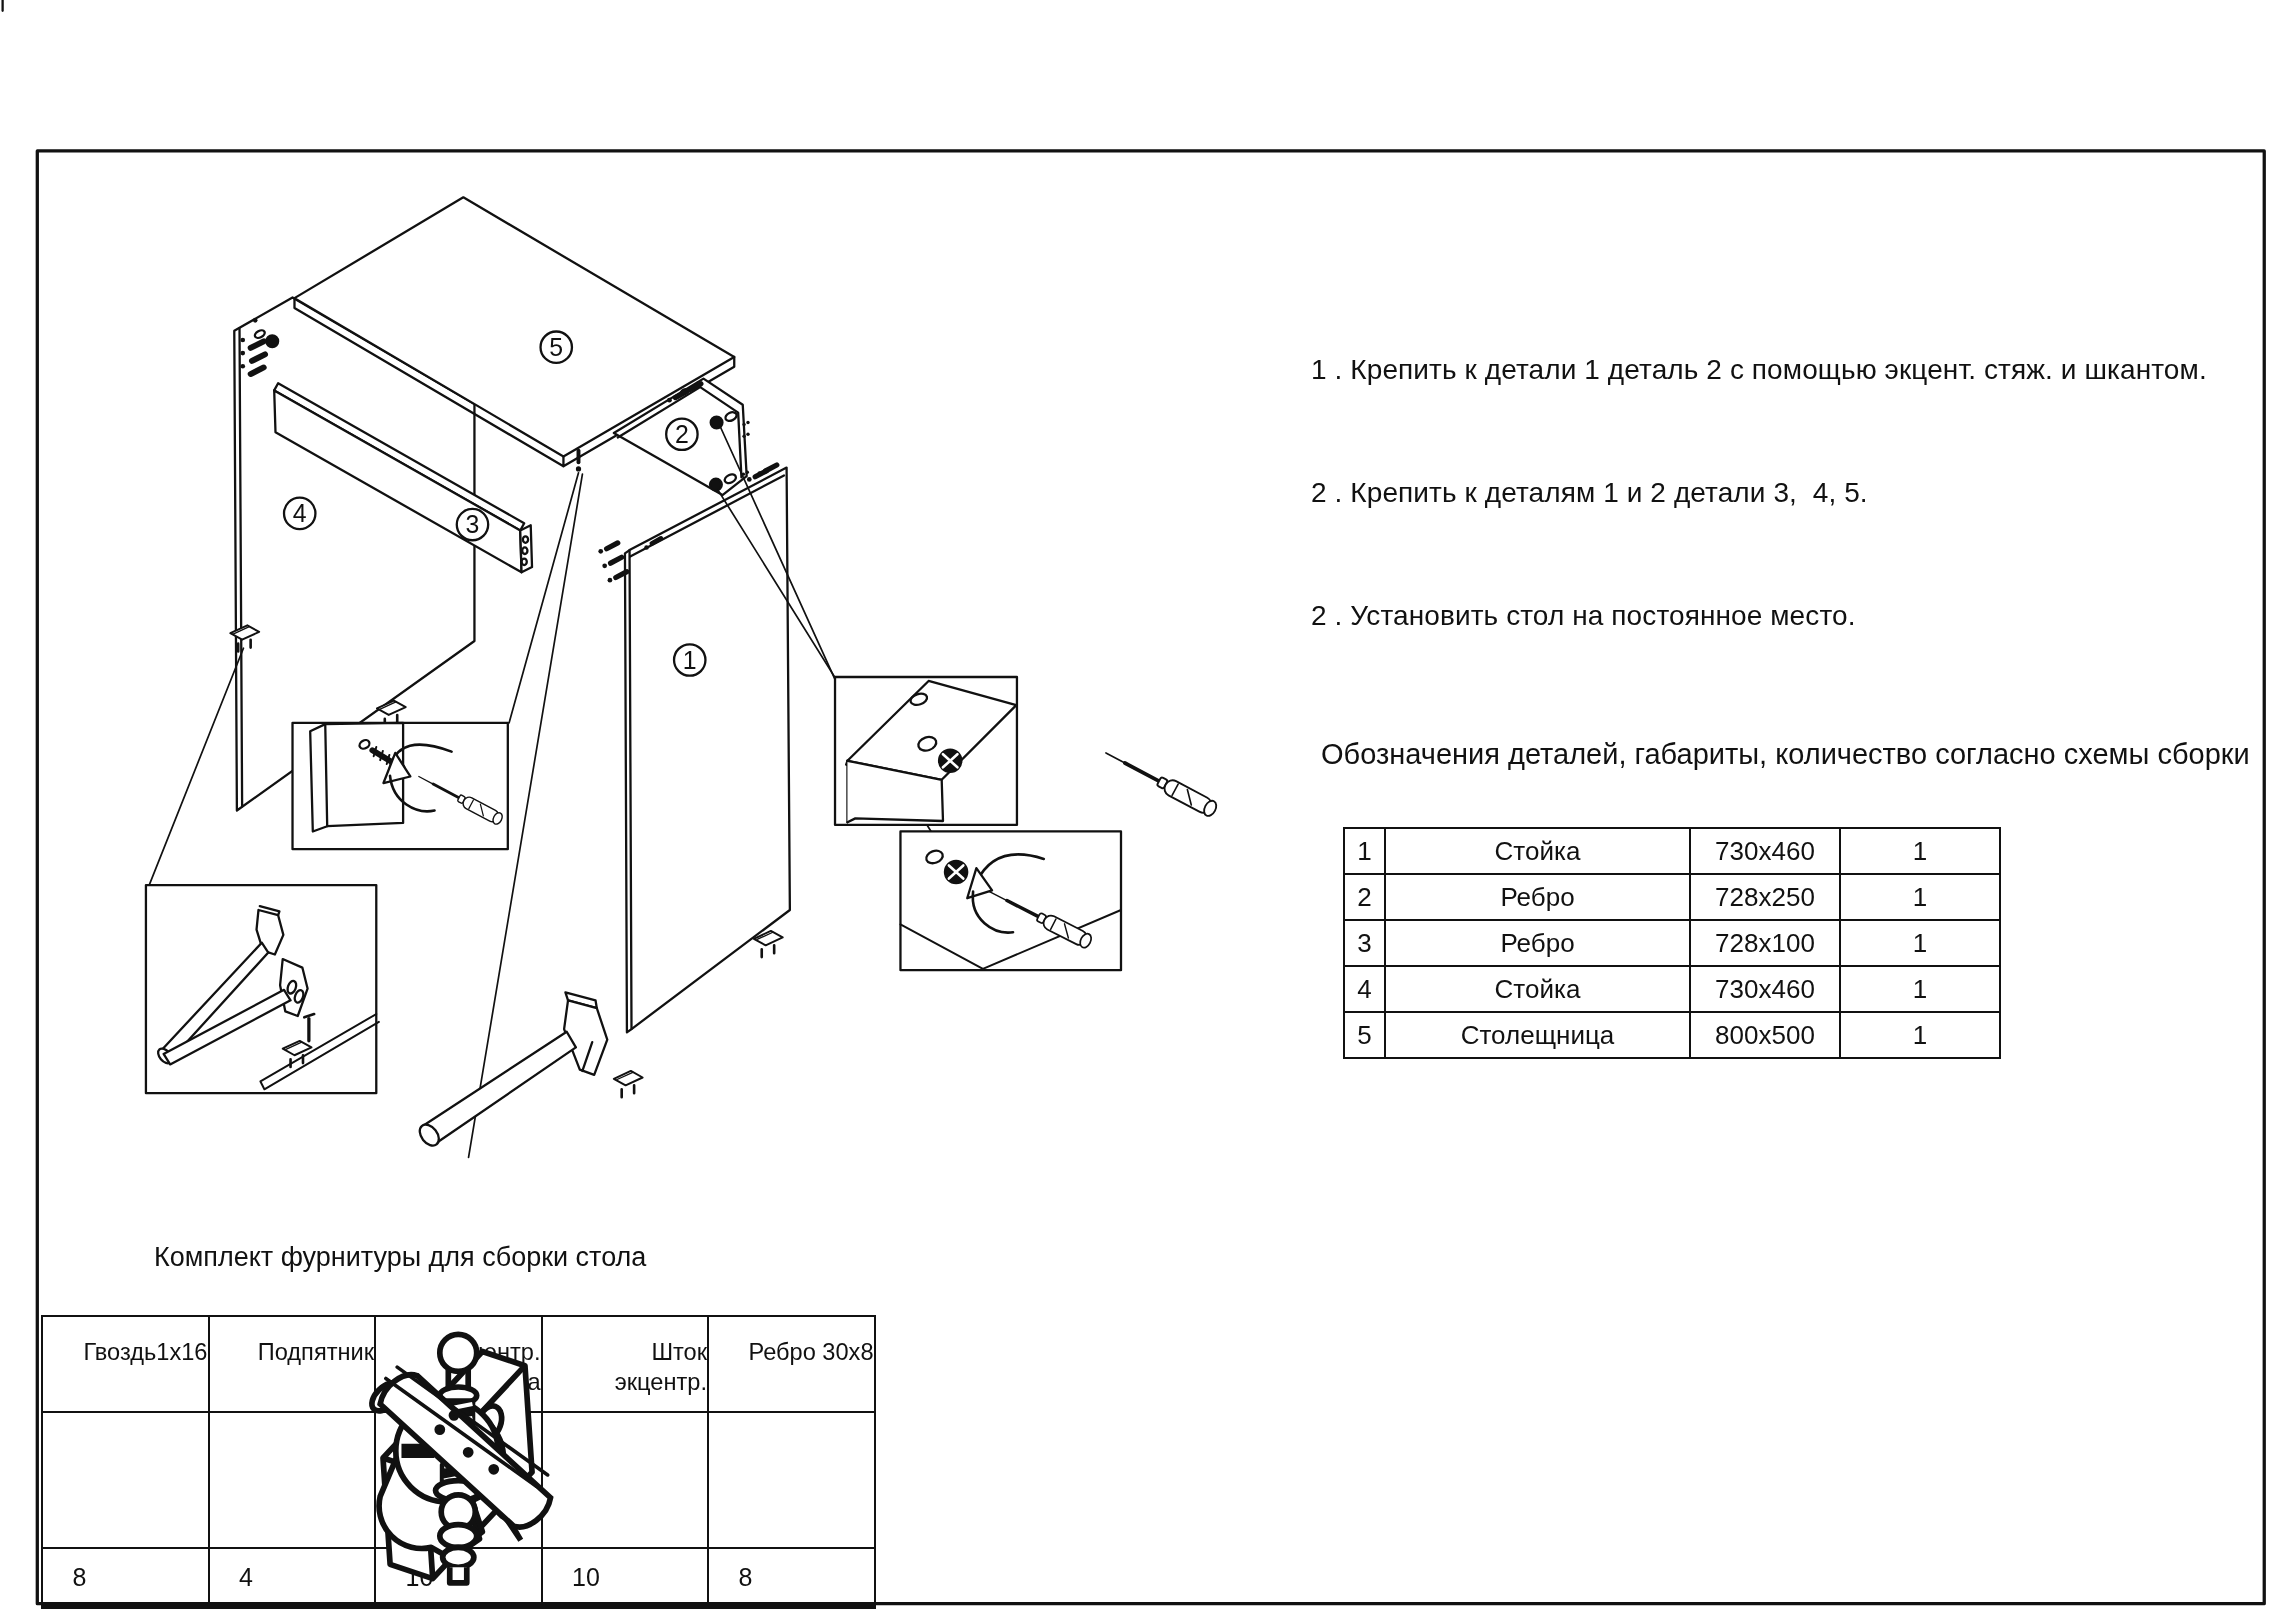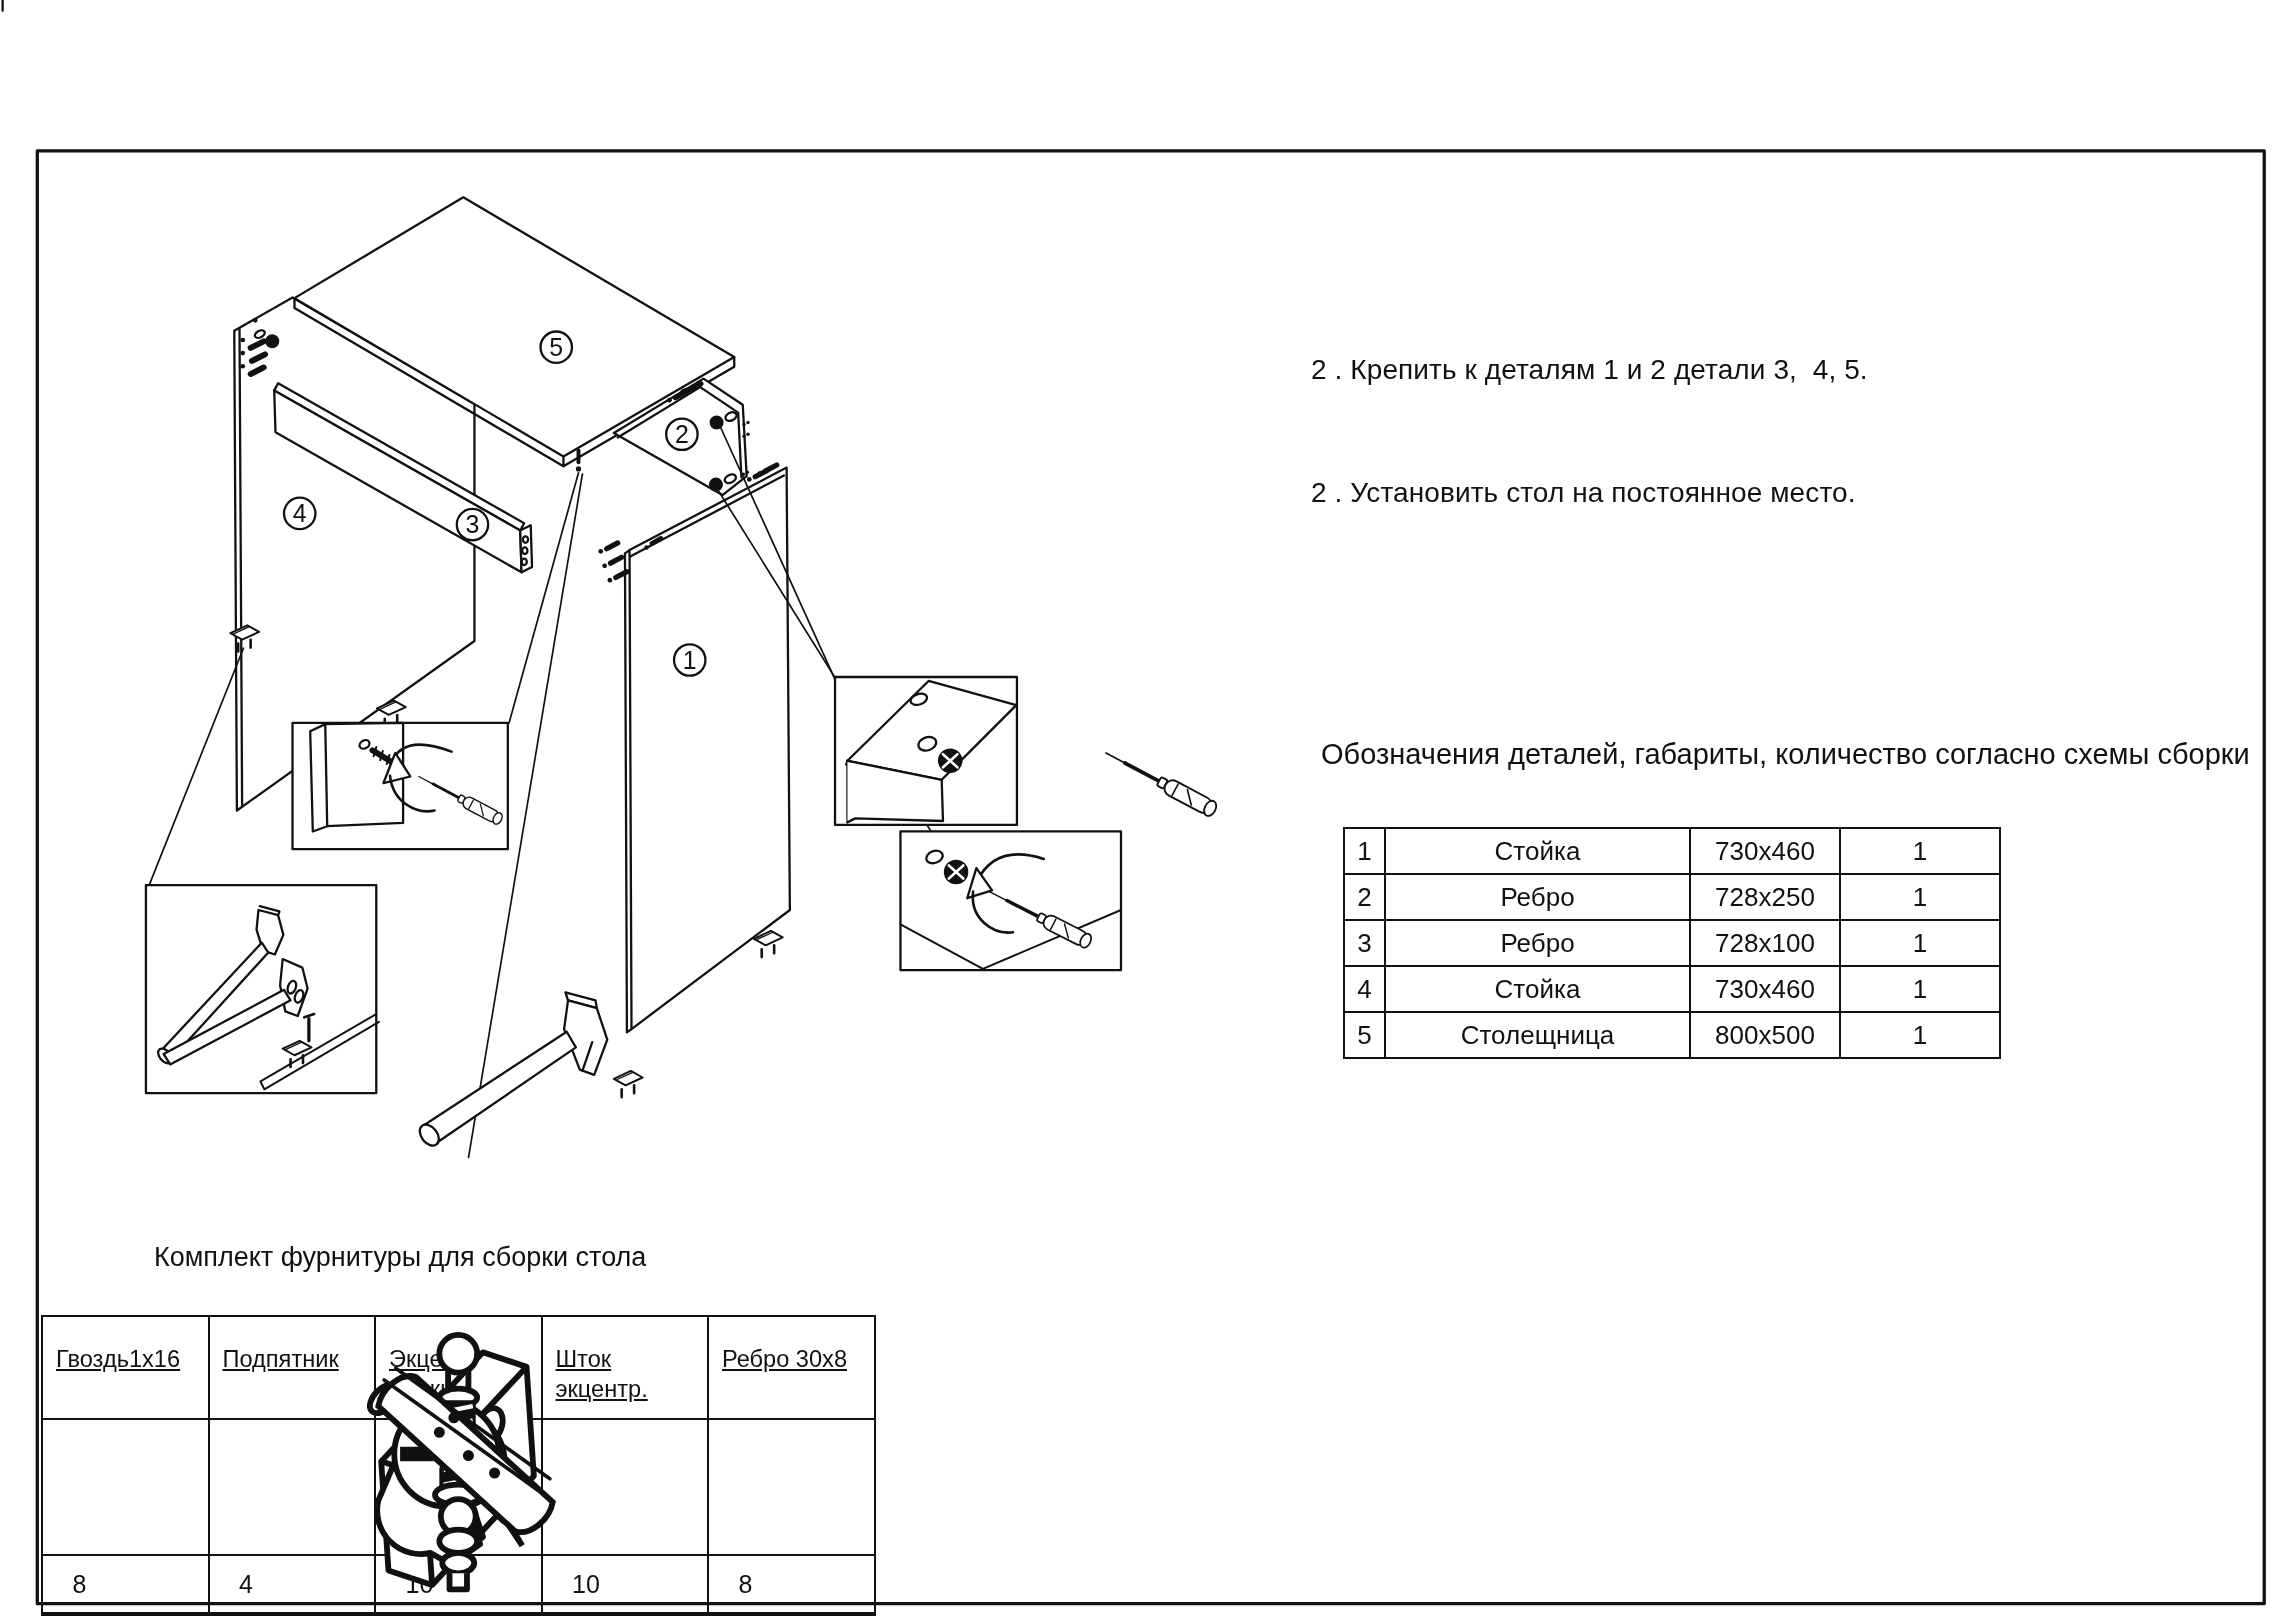--- a/index.html
+++ b/index.html
@@ -11,22 +11,22 @@
   .parts-title{left:1321px;top:738px;font-size:29px;}
   .kit-title{left:154px;top:1242px;font-size:27px;}
   table{border-collapse:collapse;position:absolute;table-layout:fixed;}
   td{border:2px solid #111;padding:0;vertical-align:middle;text-align:center;
      font-family:"Liberation Sans",sans-serif;color:#111;overflow:hidden;}
   .parts-table{left:1343px;top:827px;}
   .parts-table td{height:44px;font-size:26px;border:2px solid #111;}
   .parts-table{border:2.6px solid #111;}
   .kit-table{left:41px;top:1315px;border:2.6px solid #111;border-bottom:4.6px solid #111;}
   .kit-table td{width:135px;}
-  .kit-table .hdr td{height:74px;font-size:23.6px;text-align:left;vertical-align:top;
-                     padding:27px 0 0 13px;line-height:30px;text-decoration:underline;}
+  .kit-table .hdr td{height:74px;font-size:23.6px;text-align:right;vertical-align:top;
+                     padding:20px 0 0 13px;line-height:30px;}
   .kit-table .icons td{height:134px;}
   .kit-table .qty td{height:56px;font-size:25px;text-align:left;padding-left:29.5px;}
   .icon-box{width:100%;height:100%;display:block;}
   .svgtext{font-family:"Liberation Sans",sans-serif;font-size:38px;fill:#111;
            text-anchor:middle;}
 </style>
 </head>
 <body>
 
 <div class="sheet">
@@ -216,20 +216,21 @@
     </g>
 
     <text class="svgtext" x="1054" y="1021">1</text>
     <text class="svgtext" x="1042" y="676">2</text>
     <text class="svgtext" x="722" y="814">3</text>
     <text class="svgtext" x="458" y="797">4</text>
     <text class="svgtext" x="850" y="543">5</text>
   </svg>
 
   <div class="txt instructions">
+    <div>1 . Крепить к детали 1 деталь 2 с помощью экцент. стяж. и шкантом.</div>
     <div>2 . Крепить к деталям 1 и 2 детали 3,  4, 5.</div>
     <div>2 . Установить стол на постоянное место.</div>
   </div>
 
   <div class="txt parts-title">Обозначения деталей, габариты, количество согласно схемы сборки</div>
 
   <table class="parts-table">
     <colgroup>
         <col style="width:41px">
         <col style="width:305px">

